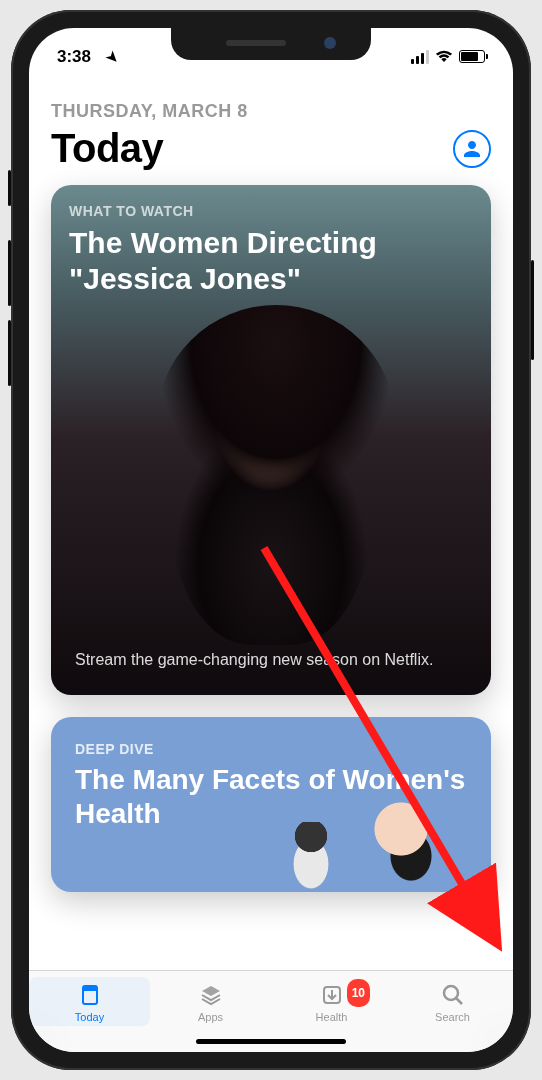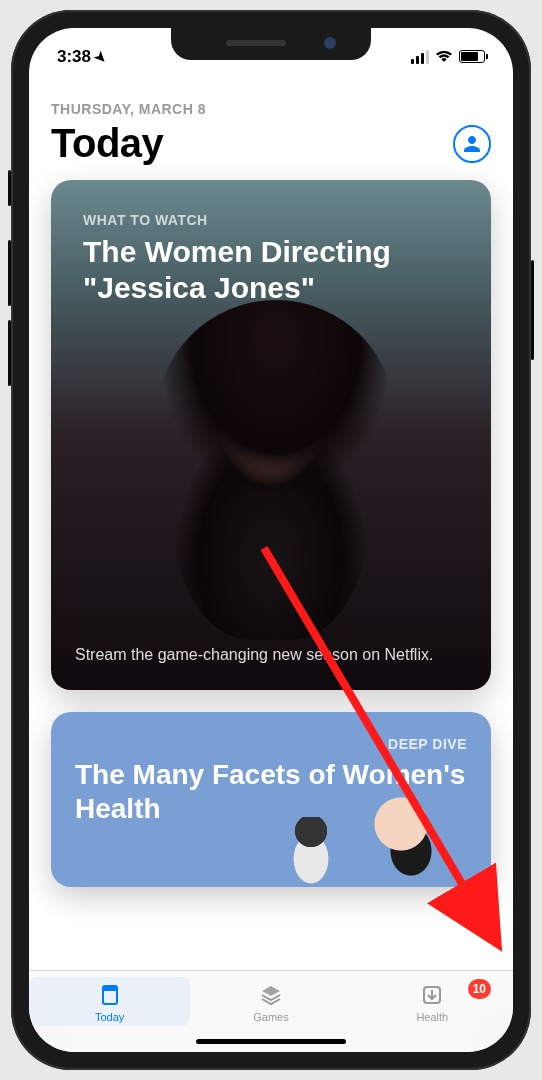--- a/index.html
+++ b/index.html
@@ -63,21 +63,21 @@
     }
     .status-bar {
       height: 45px;
       display: flex;
       justify-content: space-between;
       align-items: center;
       padding: 12px 28px 0;
       font-size: 17px;
       font-weight: 600;
     }
-    .status-left { display: flex; align-items: center; gap: 4px; }
+    .status-left { display: flex; align-items: center; gap: 16px; }
     .status-right { display: flex; align-items: center; gap: 6px; }
     .location-arrow {
       display: inline-block;
       transform: rotate(45deg);
       font-size: 14px;
     }
     .signal-bars {
       display: flex;
       align-items: flex-end;
       gap: 2px;
@@ -118,21 +118,21 @@
       background: #000;
       border-radius: 1px;
     }
     .content {
       padding: 10px 22px 0;
       height: calc(100% - 45px - 82px);
       overflow: hidden;
     }
     .date-label {
       color: #999;
-      font-size: 14px;
+      font-size: 18px;
       font-weight: 600;
       letter-spacing: 0.5px;
       margin-top: 18px;
     }
     .header-row {
       display: flex;
       justify-content: space-between;
       align-items: center;
       margin-top: 4px;
       margin-bottom: 14px;
@@ -160,21 +160,21 @@
       border-radius: 20px;
       overflow: hidden;
       box-shadow: 0 10px 30px rgba(0,0,0,0.2);
       margin-bottom: 22px;
       position: relative;
     }
     .card-hero {
       height: 510px;
       background: linear-gradient(180deg, #6b8a8e 0%, #4a6065 20%, #2a2025 50%, #0f0a0d 100%);
       position: relative;
-      padding: 32px;
+      padding: 18px;
       color: #fff;
     }
     .card-hero::before {
       content: "";
       position: absolute;
       top: 140px;
       left: 50%;
       transform: translateX(-50%);
       width: 200px;
       height: 320px;
@@ -219,21 +219,21 @@
       line-height: 1.4;
       z-index: 2;
     }
     .card-secondary {
       height: 175px;
       background: #7a9fd4;
       padding: 24px;
       color: #fff;
       position: relative;
     }
-    .card-secondary .card-kicker { color: rgba(255,255,255,0.8); text-align: right; }
+    .card-secondary .card-kicker { color: rgba(255,255,255,0.8); }
     .card-secondary .card-title { font-size: 28px; }
     .illus-right {
       position: absolute;
       bottom: 0;
       right: 30px;
       width: 100px;
       height: 90px;
       background: radial-gradient(circle at 40% 30%, #f5d5c0 30%, transparent 31%),
                   radial-gradient(ellipse 50px 60px at 50% 60%, #1a1a1a 40%, transparent 42%);
     }
@@ -292,21 +292,21 @@
     .tab-item.active { background: rgba(0,122,255,0.06); border-radius: 8px; }
     .badge {
       position: absolute;
       top: 2px;
       right: 22px;
       background: #ff3b30;
       color: #fff;
       font-size: 12px;
       font-weight: 600;
       min-width: 20px;
-      height: 20px;
+      height: 28px;
       border-radius: 10px;
       display: flex;
       align-items: center;
       justify-content: center;
       padding: 0 5px;
     }
     .home-indicator {
       position: absolute;
       bottom: 8px;
       left: 50%;
@@ -404,29 +404,38 @@
         <span class="tab-label">Today</span>
       </div>
       <div class="tab-item">
         <div class="tab-icon">
           <svg width="24" height="24" viewBox="0 0 24 24" fill="#999">
               <path d="M12 3 L21 8 L12 13 L3 8 Z" opacity="0.9"></path>
               <path d="M3 12 L12 17 L21 12" fill="none" stroke="#999" stroke-width="2"></path>
               <path d="M3 16 L12 21 L21 16" fill="none" stroke="#999" stroke-width="2"></path>
             </svg>
         </div>
-        <span class="tab-label">Games</span>
+        <span class="tab-label">Apps</span>
       </div>
       <div class="tab-item">
         <div class="tab-icon">
           <svg width="24" height="24" viewBox="0 0 24 24" fill="#999">
               <rect x="4" y="4" width="16" height="16" rx="3" fill="none" stroke="#999" stroke-width="2"></rect>
               <path d="M12 7 L12 15 M8 12 L12 16 L16 12" fill="none" stroke="#999" stroke-width="2"></path>
             </svg>
         </div>
         <div class="badge">10</div>
         <span class="tab-label">Health</span>
       </div>
+      <div class="tab-item">
+        <div class="tab-icon">
+          <svg width="24" height="24" viewBox="0 0 24 24" fill="none" stroke="#999" stroke-width="2.5">
+              <circle cx="10" cy="10" r="7"></circle>
+              <line x1="15" y1="15" x2="21" y2="21"></line>
+            </svg>
+        </div>
+        <span class="tab-label">Search</span>
+      </div>
     </div>
 
     <div class="home-indicator"></div>
   </div>
 </div>
 
 </body></html>

